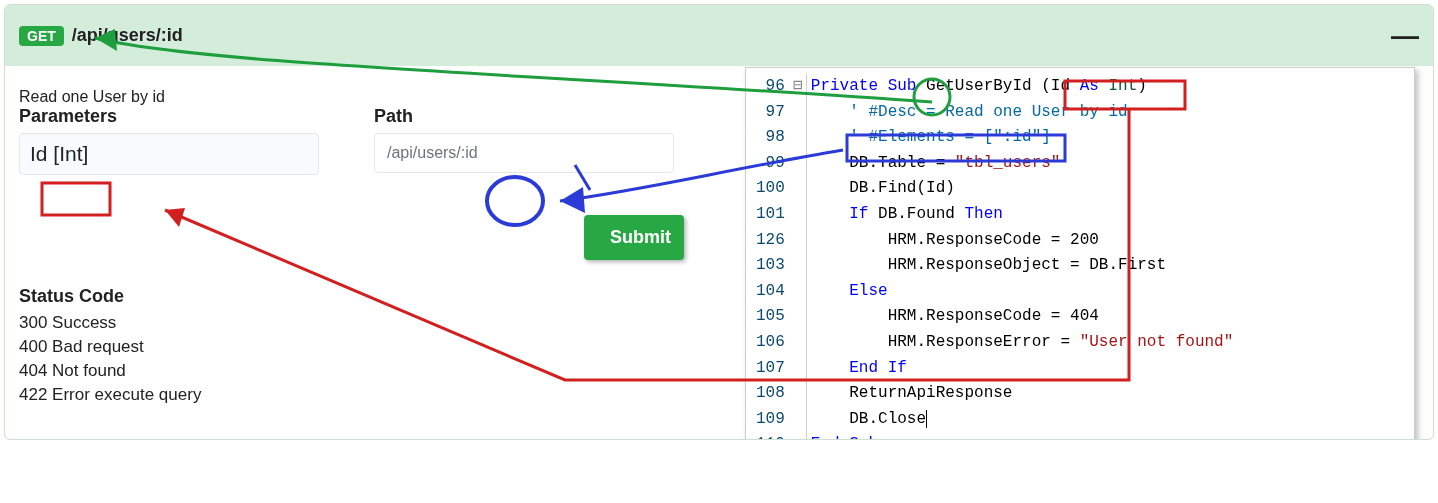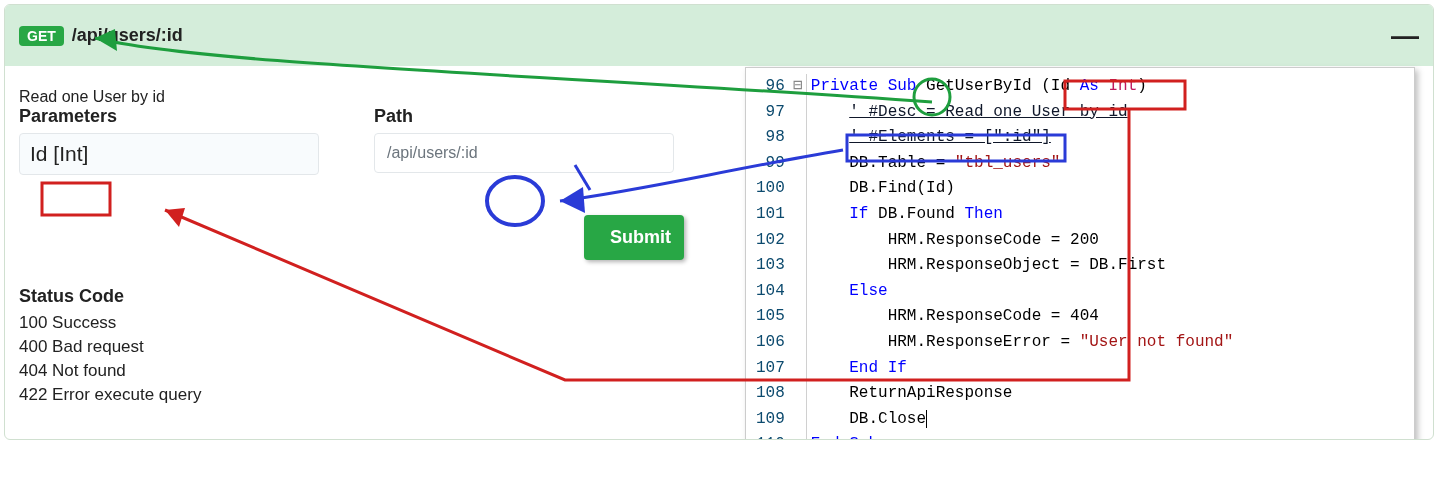--- a/index.html
+++ b/index.html
@@ -22,23 +22,23 @@
   .status-list div { margin: 4px 0; font-size: 17px; }
   .code-panel { position: absolute; right: 18px; top: 62px; width: 670px; height: 412px; background: #fff; border: 1px solid #ccc; box-shadow: 3px 3px 6px rgba(0,0,0,0.25); overflow: hidden; }
   .code-inner { display: flex; font-family: Consolas, "Courier New", monospace; font-size: 16px; line-height: 25.6px; padding-top: 6px; }
   .gutter { text-align: right; color: #0c4a6e; padding: 0 8px 0 10px; user-select: none; }
   .gutter div { height: 25.6px; }
   .fold-col { color: #888; width: 14px; border-right: 1px solid #d0d0d0; }
   .fold-col div { height: 25.6px; }
   .code-col { padding-left: 4px; white-space: pre; }
   .code-col div { height: 25.6px; }
   .kw { color: #0000ff; }
-  .cm { color: #0f172a; text-decoration: underline; }
+  .cm { color: #0369a1; }
   .st { color: #a31515; }
-  .ty { color: #be185d; text-align: right; }
+  .ty { color: #14532d; text-align: right; }
   .num { color: #000; margin-top: 42px; }
   .nm { color: #000; }
   .caret { border-left: 1px solid #000; }
   svg.overlay { position: absolute; left: 0; top: 0; pointer-events: none; }
 </style>
 </head>
 <body>
 
 <div class="container">
 
@@ -60,40 +60,40 @@
 
       <div class="path-block">
         <div class="section-label">Path</div>
         <input class="path-input" value="/api/users/:id" style="">
         <button class="submit-btn">Submit</button>
       </div>
 
       <div class="status-block">
         <div class="section-label">Status Code</div>
         <div class="status-list" id="status-list">
-            <div>100 Success</div>
+            <div>300 Success</div>
             <div>400 Bad request</div>
             <div>404 Not found</div>
             <div>422 Error execute query</div>
           </div>
       </div>
 
     </div>
   </div>
 
   <div class="code-panel">
     <div class="code-inner">
       <div class="gutter" id="gutter">
           <div>96</div>
           <div>97</div>
           <div>98</div>
           <div>99</div>
           <div>100</div>
           <div>101</div>
-          <div>102</div>
+          <div>126</div>
           <div>103</div>
           <div>104</div>
           <div>105</div>
           <div>106</div>
           <div>107</div>
           <div>108</div>
           <div>109</div>
           <div>110</div>
         </div>
       <div class="fold-col" id="foldcol">

